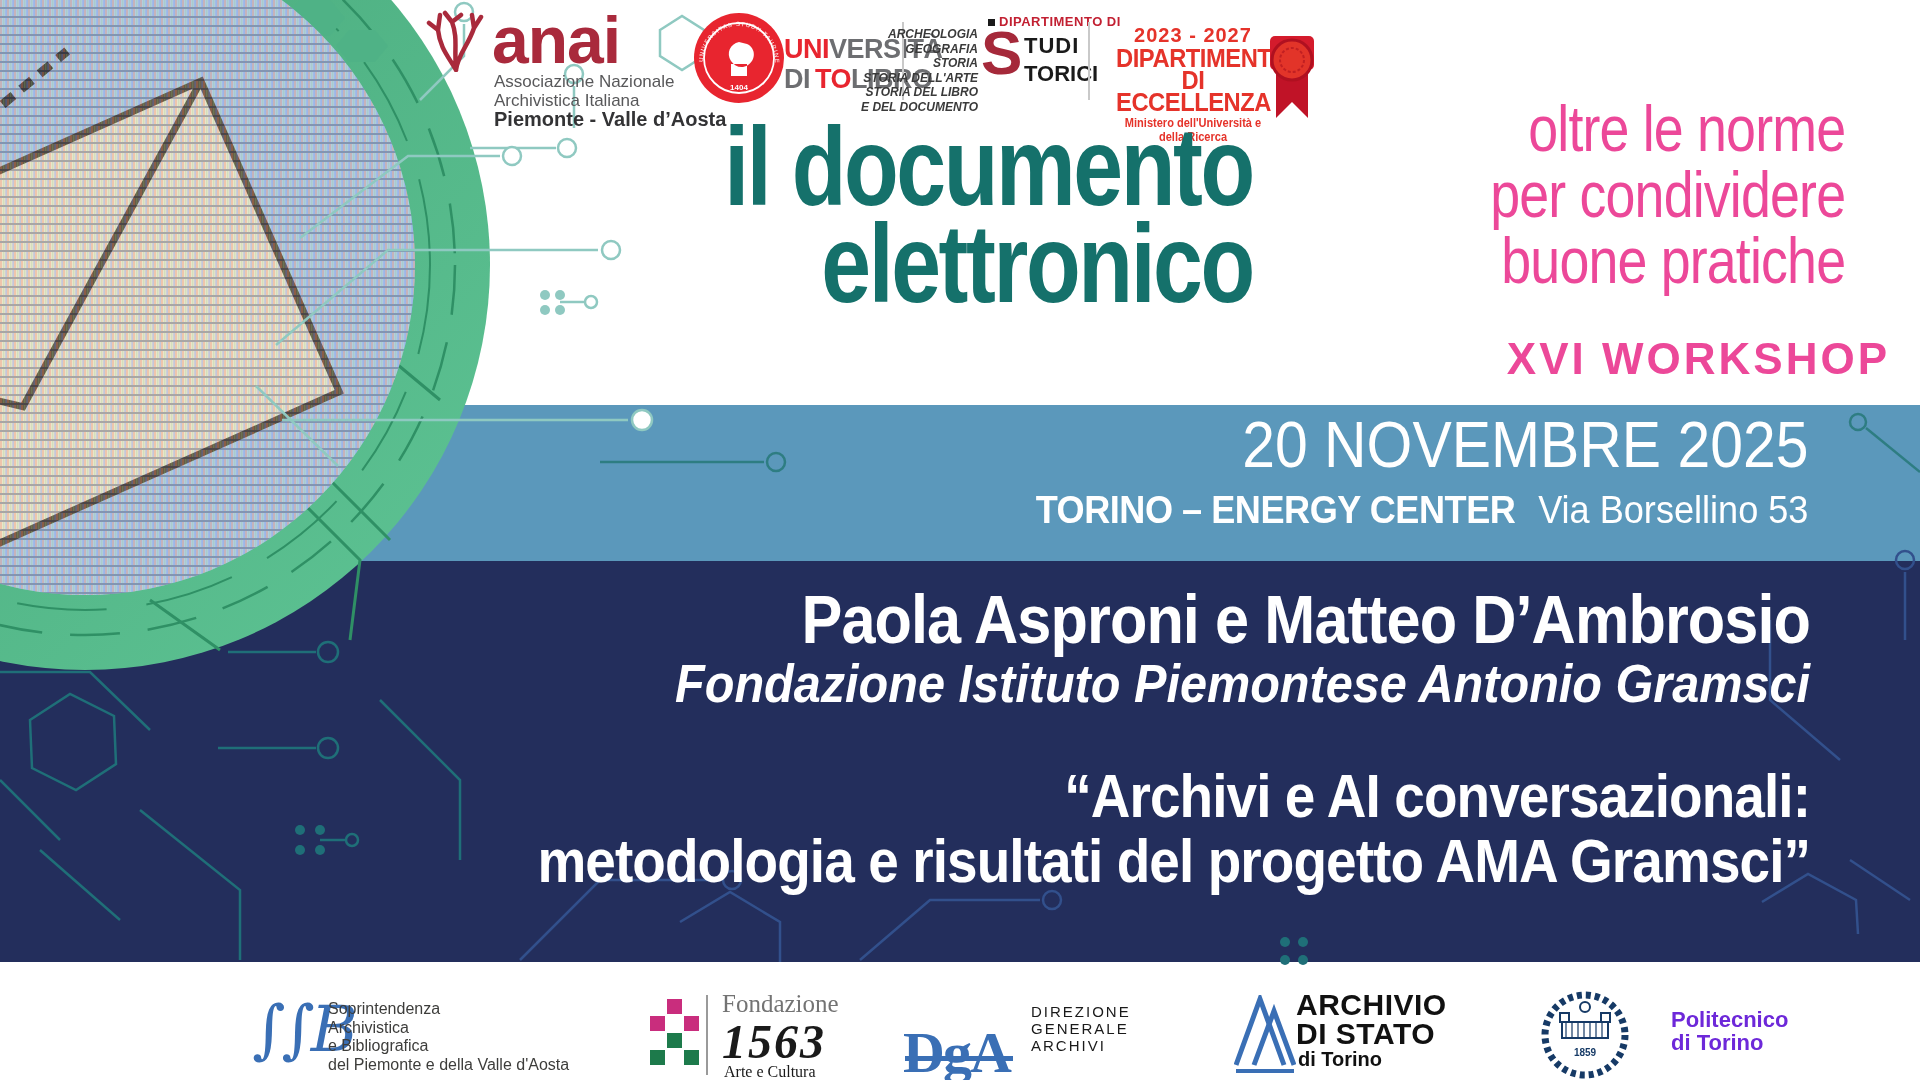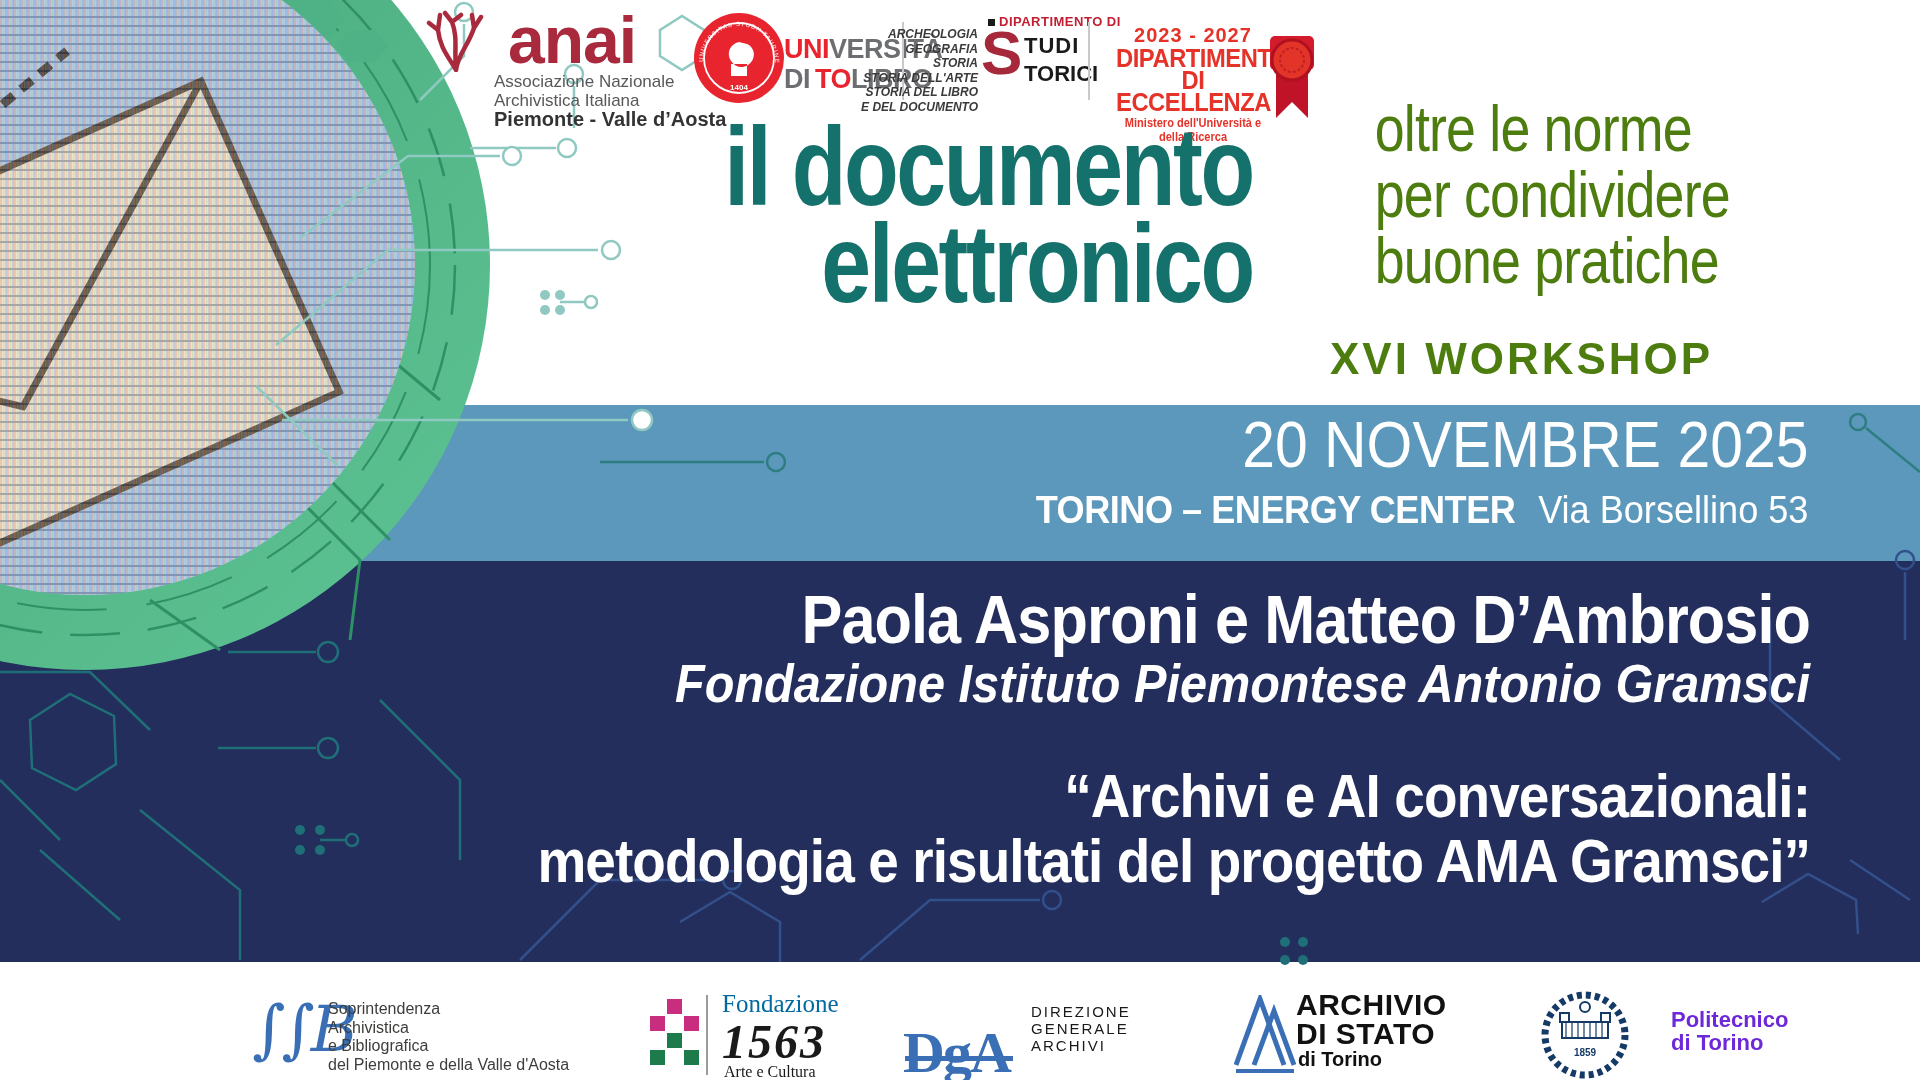--- a/index.html
+++ b/index.html
@@ -10,37 +10,37 @@
   .band-blue{position:absolute;left:0;top:405px;width:1920px;height:156px;background:#5b98bb;}
   .band-navy{position:absolute;left:0;top:561px;width:1920px;height:401px;background:#232e5c;}
   .band-footer{position:absolute;left:0;top:962px;width:1920px;height:118px;background:#ffffff;}
   .deco{position:absolute;left:0;top:0;pointer-events:none;}
   .cxc{transform:scaleX(.84);transform-origin:50% 50%;}
   
   .title{position:absolute;right:667px;top:118px;text-align:right;color:#15716b;
          font-weight:bold;font-size:112px;line-height:97px;letter-spacing:-3px;}
   .title div{transform:scaleX(.8);transform-origin:100% 50%;}
   
-  .claim{position:absolute;right:30px;top:96px;width:560px;text-align:left;color:#4d7c0f;}
+  .claim{position:absolute;right:30px;top:96px;width:560px;text-align:right;color:#ec4899;}
   .claim .ln{font-size:64px;line-height:66px;letter-spacing:-1px;}
   .claim .ws{font-size:44px;letter-spacing:3px;margin-top:40px;font-weight:bold;}
   
   .event{position:absolute;right:112px;top:413px;text-align:right;color:#ffffff;}
   .event .date{font-size:64px;line-height:64px;transform:scaleX(.92);transform-origin:100% 50%;}
   .event .loc{margin-top:12px;font-size:38px;transform:scaleX(.95);transform-origin:100% 50%;}
   .event .loc b{font-weight:bold;letter-spacing:-.5px;}
   .event .loc span.addr{margin-left:24px;font-weight:normal;}
   
   .session{position:absolute;right:110px;top:584px;text-align:right;color:#ffffff;}
   .session .spk{font-size:68px;font-weight:bold;line-height:70px;transform:scaleX(.9);transform-origin:100% 50%;letter-spacing:-1px;}
   .session .aff{font-size:54px;font-weight:bold;font-style:italic;line-height:58px;transform:scaleX(.9);transform-origin:100% 50%;}
   .session .talk{font-size:61px;font-weight:bold;line-height:65px;transform:scaleX(.9);transform-origin:100% 50%;letter-spacing:-1px;}
   .session .gap{height:52px;}
   
-  .anai-brand{position:absolute;left:492px;top:2px;font-size:66px;font-weight:bold;color:#a92a3c;letter-spacing:-1px;margin-left:16px;}
+  .anai-brand{position:absolute;left:492px;top:2px;font-size:66px;font-weight:bold;color:#a92a3c;letter-spacing:-1px;}
   .anai-sub{position:absolute;left:494px;top:72px;font-size:17px;line-height:19px;color:#58585a;}
   .anai-sub .b{font-weight:bold;color:#333335;font-size:20px;}
   .unito-word{position:absolute;left:784px;top:34px;font-size:27px;font-weight:bold;line-height:30px;letter-spacing:-.5px;color:#6d6e71;}
   .unito-word .r{color:#e8252f;}
   .vdiv{position:absolute;width:2px;background:#c9c9c9;top:22px;height:78px;}
   .studi-disc{position:absolute;left:850px;top:27px;width:128px;text-align:right;
               font-size:12px;font-style:italic;line-height:14.6px;color:#3a3a3a;font-weight:bold;}
   .studi-top{position:absolute;left:999px;top:14px;font-size:13px;font-weight:bold;color:#c22032;letter-spacing:.5px;}
   .studi-sq{position:absolute;left:988px;top:19px;width:7px;height:7px;background:#1a1a1a;}
   .studi-S{position:absolute;left:981px;top:22px;font-size:62px;font-weight:bold;color:#a5293a;line-height:62px;}
@@ -50,21 +50,21 @@
   .ecc .y{font-size:20px;font-weight:bold;letter-spacing:1px;}
   .ecc .l{font-size:25px;font-weight:bold;line-height:22px;transform:scaleX(.95);transform-origin:50% 50%;letter-spacing:-.5px;}
   .ecc .m{font-size:12px;font-weight:bold;margin-top:3px;transform:scaleX(.92);transform-origin:50% 50%;}
   
   .sab-glyph{position:absolute;left:252px;top:992px;font-family:"DejaVu Serif",serif;font-style:italic;
              font-size:64px;color:#3a6fb5;letter-spacing:-4px;}
   .sab-text{position:absolute;left:328px;top:1000px;font-size:16px;line-height:18.5px;color:#3d3d3b;}
   .f1563-sq{position:absolute;left:650px;top:999px;width:66px;height:66px;}
   .f1563-sq i{position:absolute;width:15px;height:15px;}
   .f1563-line{position:absolute;left:706px;top:995px;width:2px;height:80px;background:#9a9a9a;}
-  .f1563-name{position:absolute;left:722px;top:990px;font-family:"Liberation Serif",serif;font-size:25px;color:#0369a1;}
+  .f1563-name{position:absolute;left:722px;top:990px;font-family:"Liberation Serif",serif;font-size:25px;color:#737373;}
   .f1563-year{position:absolute;left:722px;top:1014px;font-family:"Liberation Serif",serif;font-style:italic;font-weight:bold;font-size:48px;color:#1a1a1a;letter-spacing:2px;}
   .f1563-sub{position:absolute;left:724px;top:1063px;font-family:"Liberation Serif",serif;font-size:16px;color:#1a1a1a;}
   .dga-glyph{position:absolute;left:903px;top:992px;font-family:"Liberation Serif",serif;font-weight:bold;font-size:58px;color:#3a6fb5;letter-spacing:-2px;margin-top:27px;}
   .dga-underline{position:absolute;left:905px;top:1056px;width:108px;height:5px;background:#3a6fb5;}
   .dga-text{position:absolute;left:1031px;top:1003px;font-size:15px;font-weight:normal;line-height:17px;letter-spacing:2px;color:#1a1a1a;}
   .asto-text{position:absolute;left:1296px;top:990px;font-size:30px;font-weight:bold;color:#111;line-height:29px;letter-spacing:.5px;}
   .asto-sub{position:absolute;left:1298px;top:1048px;font-size:20px;font-weight:bold;color:#111;}
   .polito-text{position:absolute;left:1671px;top:1008px;font-size:22px;font-weight:bold;color:#6d28d9;line-height:23px;}
 </style>
 </head>

